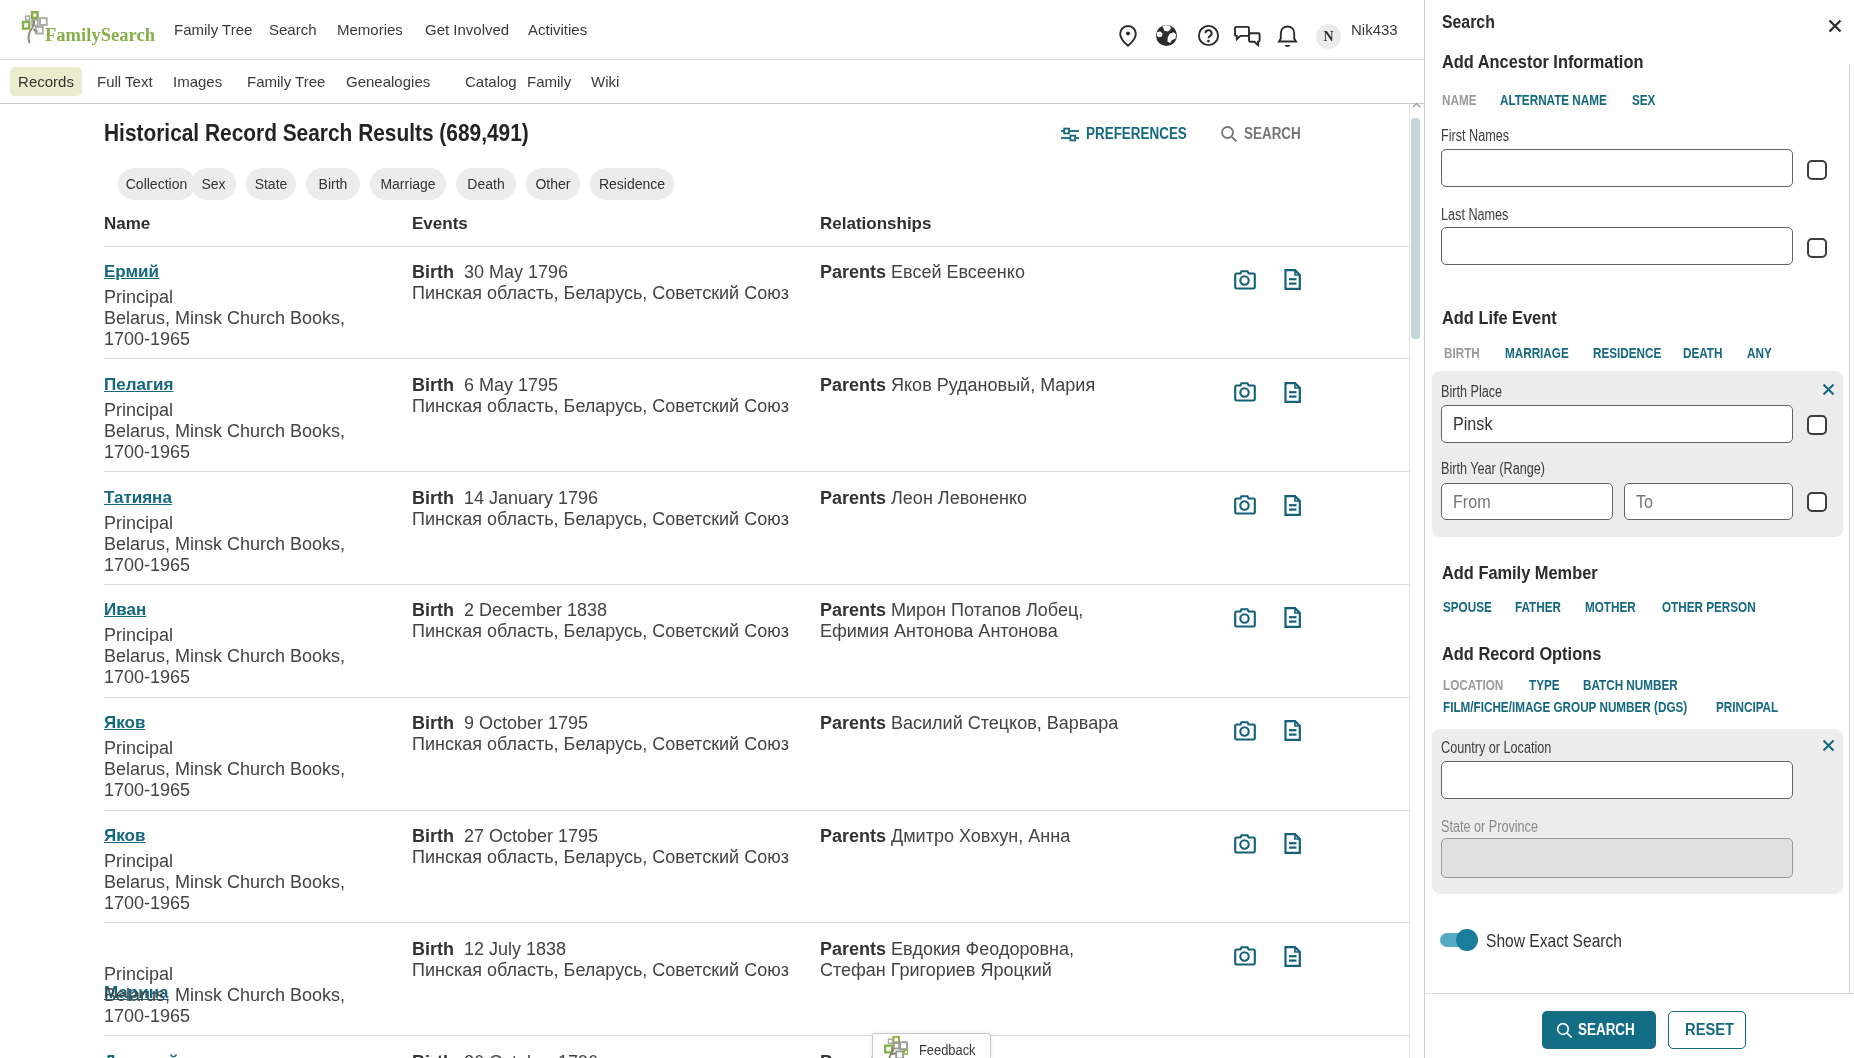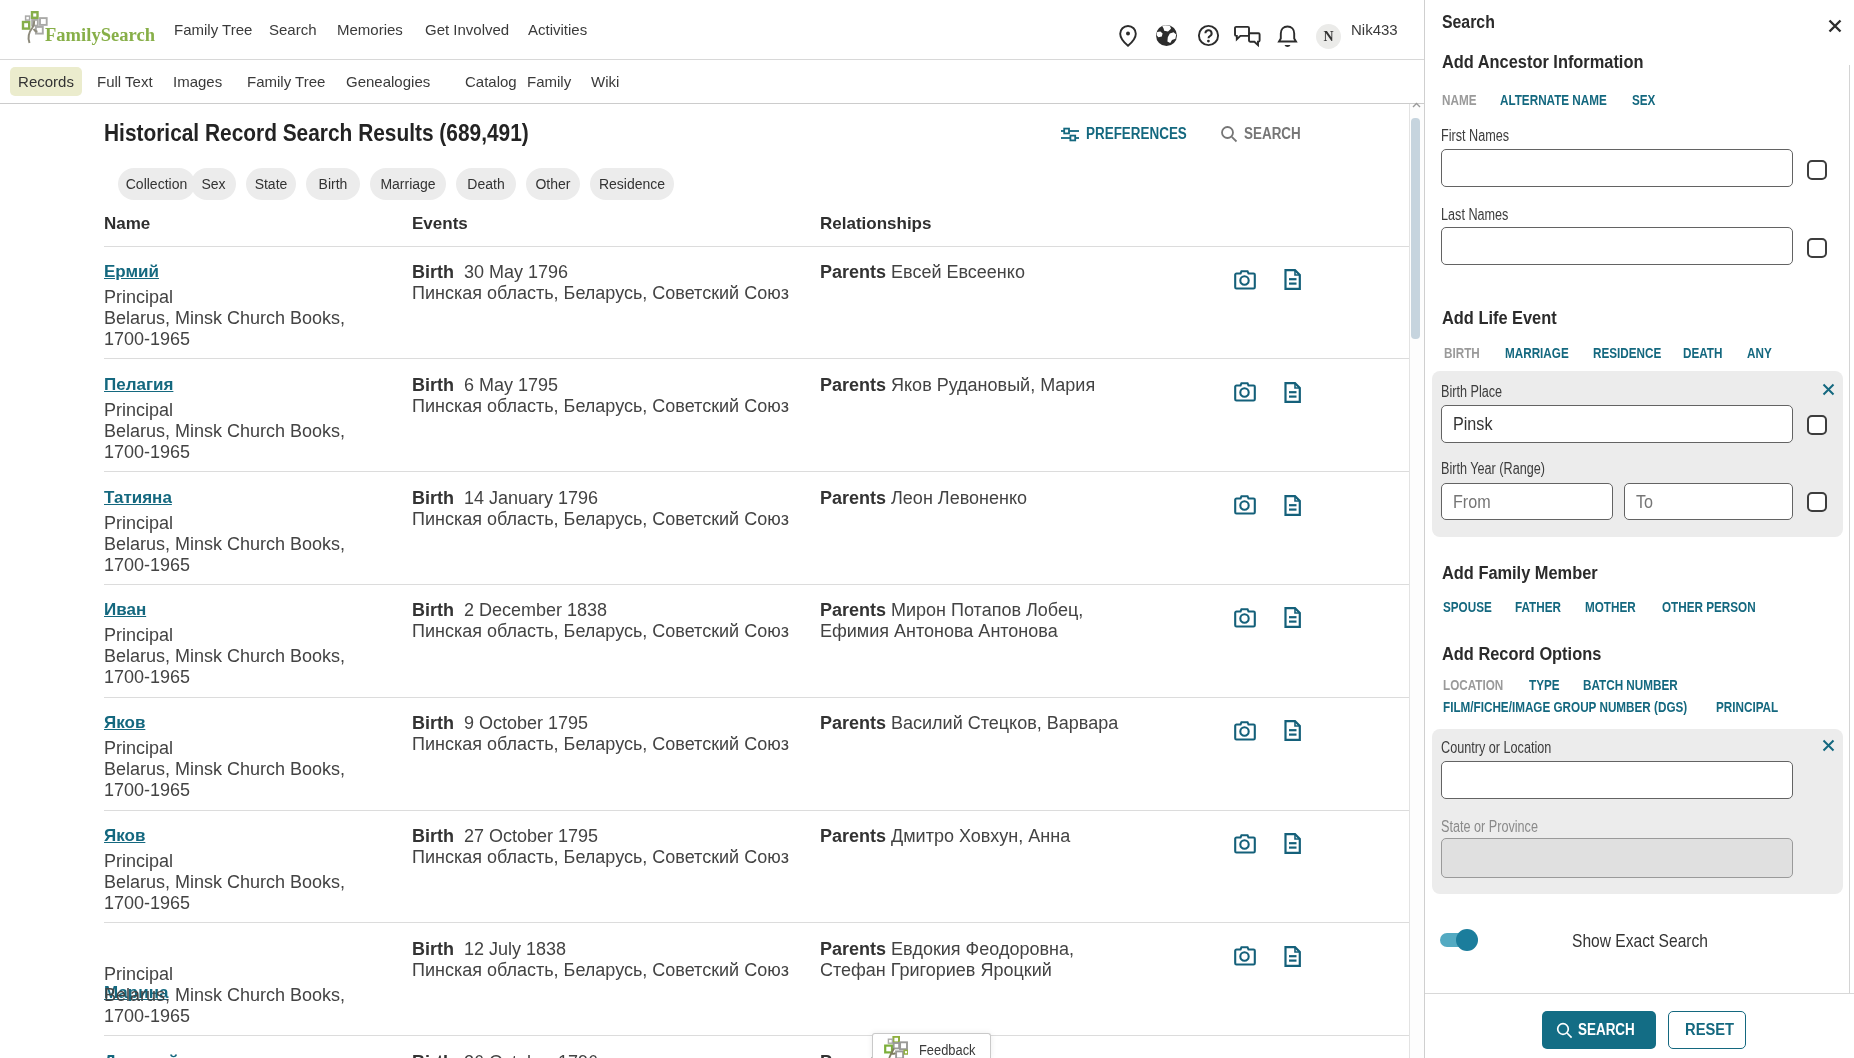--- a/index.html
+++ b/index.html
@@ -311,21 +311,21 @@
     <div class="panel" style="top:729px;height:165px;"></div>
     <span class="slabel c79" style="left:1441px;top:739px;">Country or Location</span>
     <svg class="abs" style="left:1822px;top:739px;" width="13" height="13" viewBox="0 0 13 13">
   <path d="M1.5,1.5 L11.5,11.5 M11.5,1.5 L1.5,11.5" stroke="#14687f" stroke-width="2"></path>
     </svg>
     <div class="sinput" style="left:1441px;top:761px;"></div>
     <span class="slabel c79" style="left:1441px;top:818px;color:#8a8a8a;">State or Province</span>
     <div class="sinput" style="left:1441px;top:838px;height:40px;background:#e0e0e0;border-color:#9a9a9a;"></div>
     <div class="abs" style="left:1440px;top:933px;width:37px;height:14px;border-radius:7px;background:#53aac2;"></div>
     <div class="abs" style="left:1456px;top:929px;width:22px;height:22px;border-radius:50%;background:#1b7d9c;"></div>
-    <span class="abs" style="left:1572px;top:930px;font-size:19px;color:#333;"><span class="c78" style="transform:scaleX(0.82);">Show Exact Search</span></span>
+    <span class="abs" style="left:1486px;top:930px;font-size:19px;color:#333;"><span class="c78" style="transform:scaleX(0.82);">Show Exact Search</span></span>
     <div class="abs" style="left:1425px;top:993px;width:429px;border-top:1px solid #d8d8d8;"></div>
     <div class="abs" style="left:1542px;top:1011px;width:114px;height:38px;background:#136d85;border-radius:5px;"></div>
     <svg class="abs" style="left:1556px;top:1022px;" width="17" height="17" viewBox="0 0 17 17">
   <circle cx="7" cy="7" r="5.3" fill="none" stroke="#fff" stroke-width="1.7"></circle>
   <line x1="11" y1="11" x2="15.6" y2="15.6" stroke="#fff" stroke-width="1.7"></line>
     </svg>
     <span class="abs c84" style="left:1578px;top:1021px;font-size:16px;font-weight:bold;color:#fff;">SEARCH</span>
     <div class="abs" style="left:1668px;top:1011px;width:78px;height:38px;border:1px solid #14687f;border-radius:5px;"></div>
     <span class="abs c92" style="left:1685px;top:1021px;font-size:16px;font-weight:bold;color:#14687f;">RESET</span>
     <div class="abs" style="left:1848.5px;top:65px;width:1.5px;height:928px;background:#d4d4d4;"></div>

